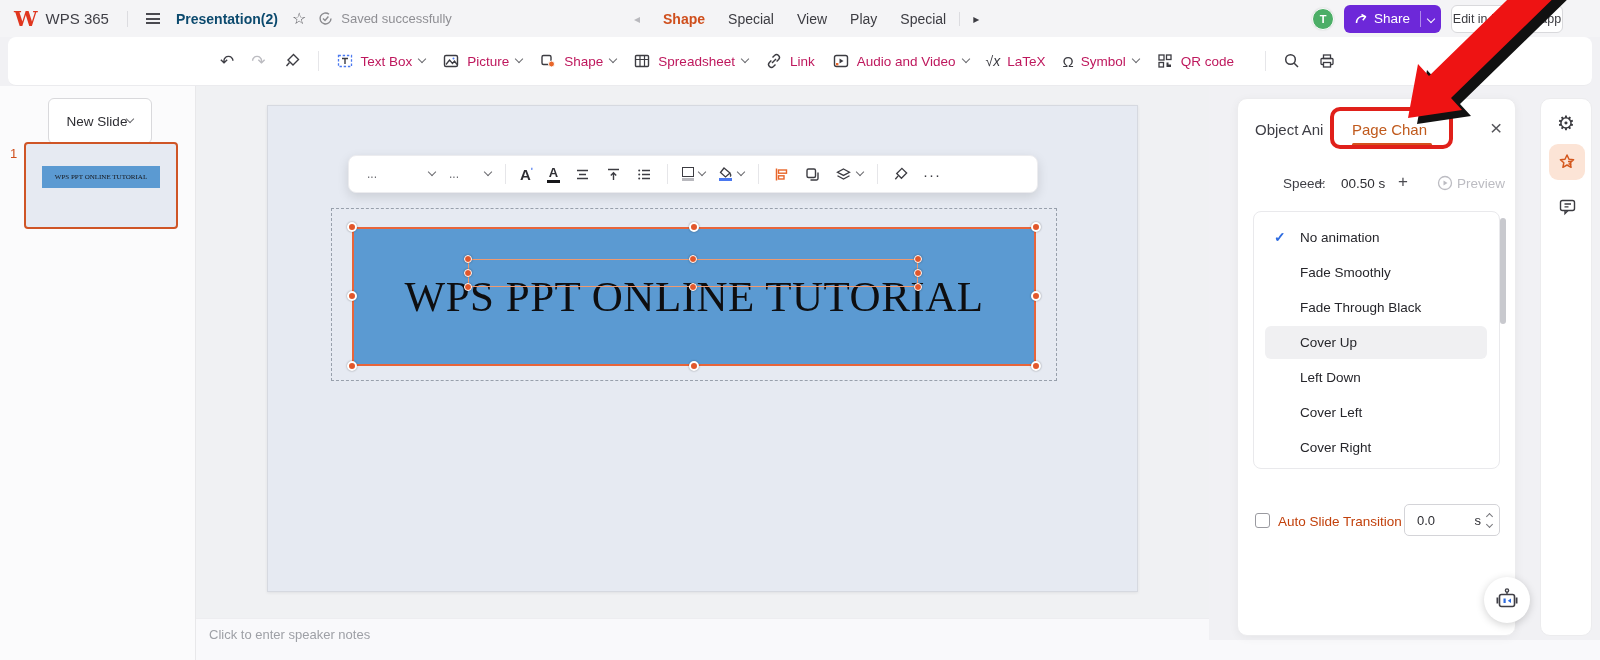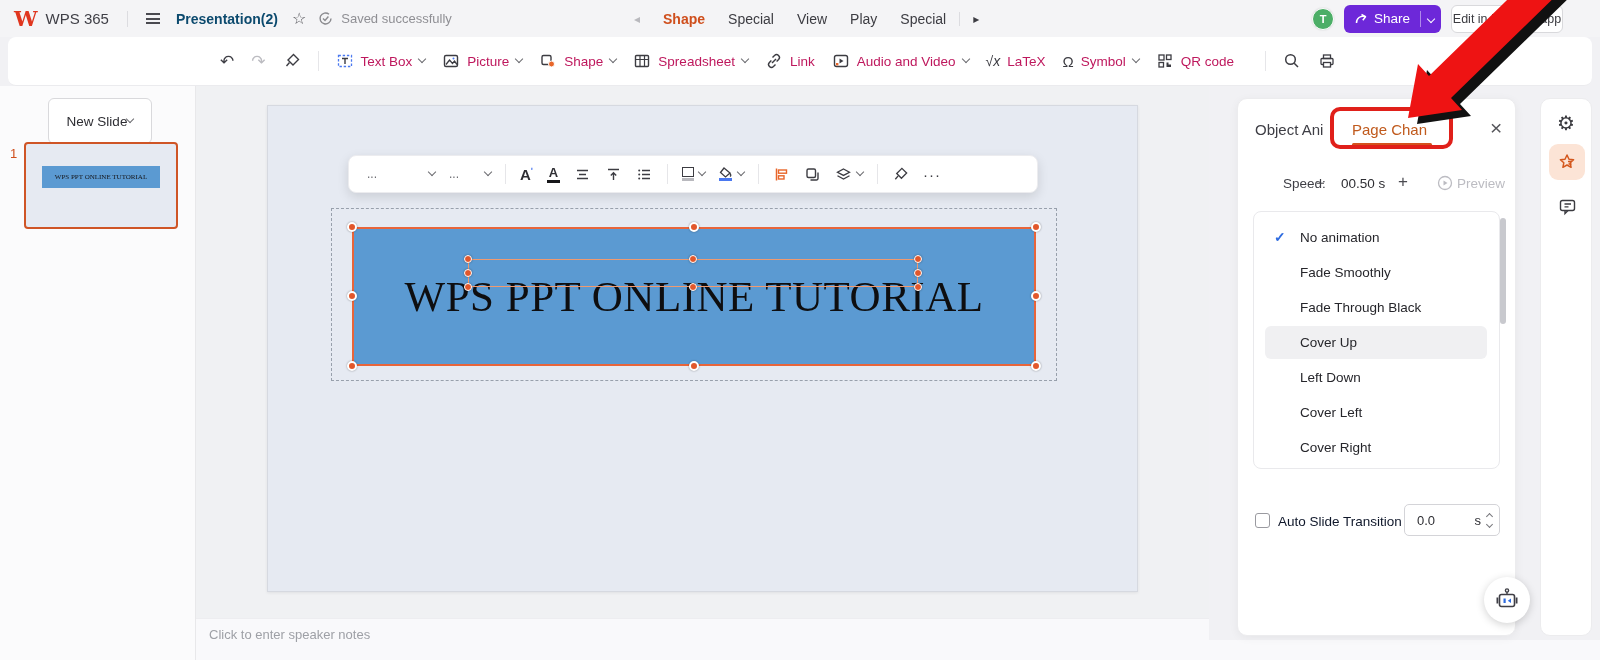--- a/index.html
+++ b/index.html
@@ -324,21 +324,21 @@
   <span class="anim-row" style="top:230px">No animation</span>
   <span class="anim-row" style="top:265px">Fade Smoothly</span>
   <span class="anim-row" style="top:300px">Fade Through Black</span>
   <span class="anim-row" style="top:335px">Cover Up</span>
   <span class="anim-row" style="top:370px">Left Down</span>
   <span class="anim-row" style="top:405px">Cover Left</span>
   <span class="anim-row" style="top:440px">Cover Right</span>
   <span class="abs" style="left:1500px;top:218px;width:6px;height:106px;background:#c8c9ce;border-radius:3px;cursor:pointer"></span>
 
   <span class="abs" style="left:1255px;top:513px;width:15px;height:15px;border:1.5px solid #9a9aa0;border-radius:3px;background:#fff;cursor:pointer"></span>
-  <span class="abs" style="left:1278px;top:514px;font-size:13.5px;color:#0f172a;white-space:nowrap">Auto Slide Transition</span>
+  <span class="abs" style="left:1278px;top:514px;font-size:13.5px;color:#c2410c;white-space:nowrap">Auto Slide Transition</span>
   <span class="abs flex" style="left:1404px;top:504px;width:96px;height:32px;background:#fff;border:1px solid #d4d4d8;border-radius:5px">
     <span style="font-size:13px;color:#2e2e33;margin-left:12px">0.0</span>
     <span style="font-size:13px;color:#2e2e33;margin-left:auto">s</span>
     <span style="margin:0 7px 0 6px;cursor:pointer">
       <span class="spin-caret" style="transform:rotate(-135deg);margin-bottom:3px"></span>
       <span class="spin-caret" style="transform:rotate(45deg)"></span>
     </span>
   </span>
 
 

